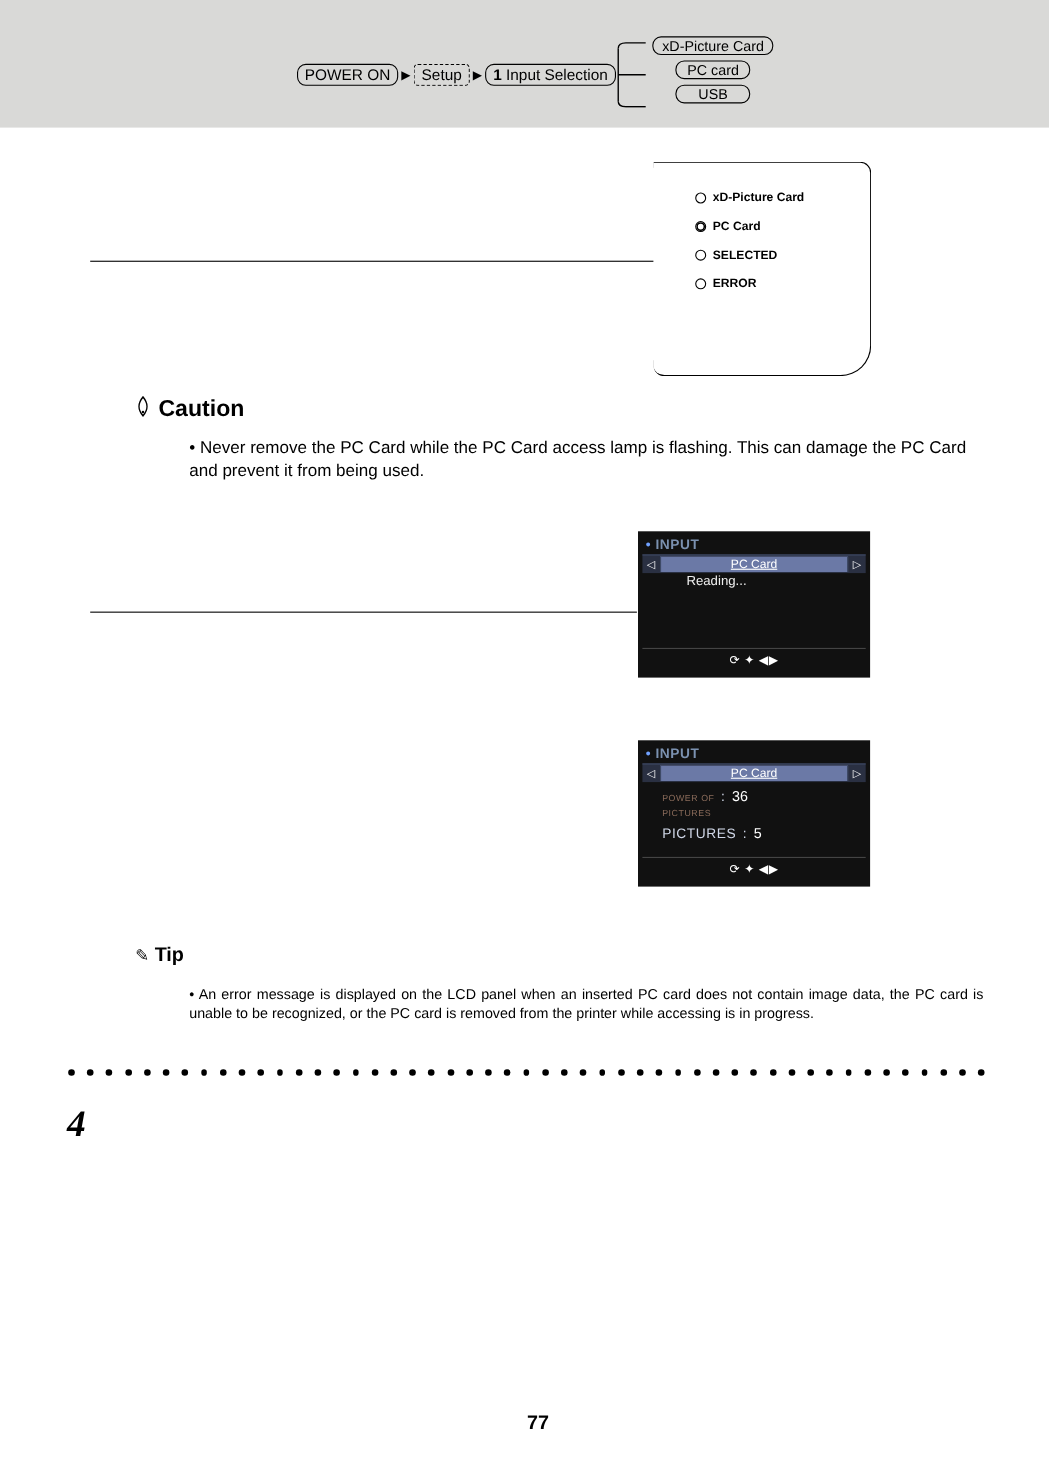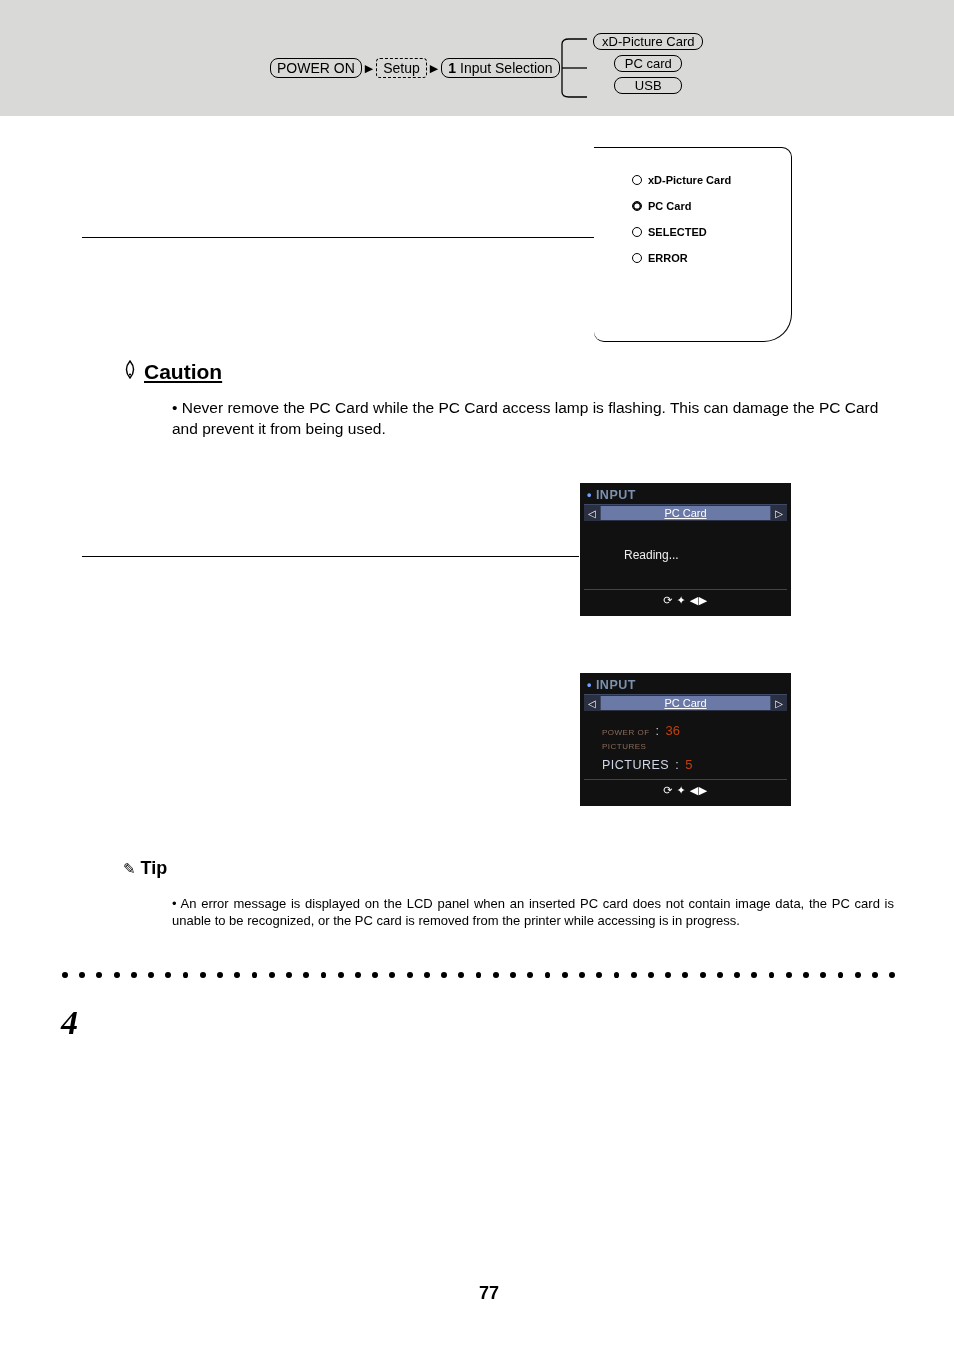--- a/index.html
+++ b/index.html
@@ -76,21 +76,21 @@
     top: 237px;
     left: 82px;
     width: 549px;
     height: 1px;
     border-top: 1px solid #000;
   }
 
   .caution-row {
     position: absolute;
     top: 360px; left: 122px;
-    display: flex; gap: 6px; text-decoration: underline;
+    display: flex; align-items: center; gap: 6px;
   }
   .caution-icon { font-size: 16px; }
   .caution-title { font-size: 21px; font-weight: 800; font-family: Arial, sans-serif; }
   .caution-text {
     position: absolute;
     top: 398px; left: 172px;
     width: 720px;
     font-size: 15.5px;
     line-height: 1.35;
   }
@@ -127,29 +127,29 @@
     font-size: 11px;
     background: #6b79a6;
     color: #fff;
     border-left: 1px solid #3e4a66;
     border-right: 1px solid #3e4a66;
     padding: 1px 0;
     text-decoration: underline;
   }
   .lcd-body {
     height: 68px;
-    display: flex; flex-direction: column; justify-content: center;
+    display: flex; flex-direction: column; justify-content: flex-start;
     color: #eee;
     font-size: 12px;
     padding-left: 40px;
   }
   .lcd-body .label { color: #8a6b5a; font-size: 8px; line-height: 1.0; letter-spacing: 0.5px; }
   .lcd-body .row2 { display: flex; align-items: baseline; gap: 6px; margin-top: 5px; }
   .lcd-body .big { color: #cfd6e6; font-size: 12.5px; letter-spacing: 0.5px; }
-  .lcd-body .val { color: #c2410c; font-size: 13px; }
+  .lcd-body .val { color: #ffffff; font-size: 13px; }
   .lcd-footer {
     height: 21px;
     display: flex; align-items: center; justify-content: center;
     color: #fff; font-size: 11px; letter-spacing: 0.5px;
     border-top: 1px solid #444;
   }
   .lcd-line {
     position: absolute; left: 82px; width: 497px; height: 1px;
     border-top: 1px solid #000;
   }

